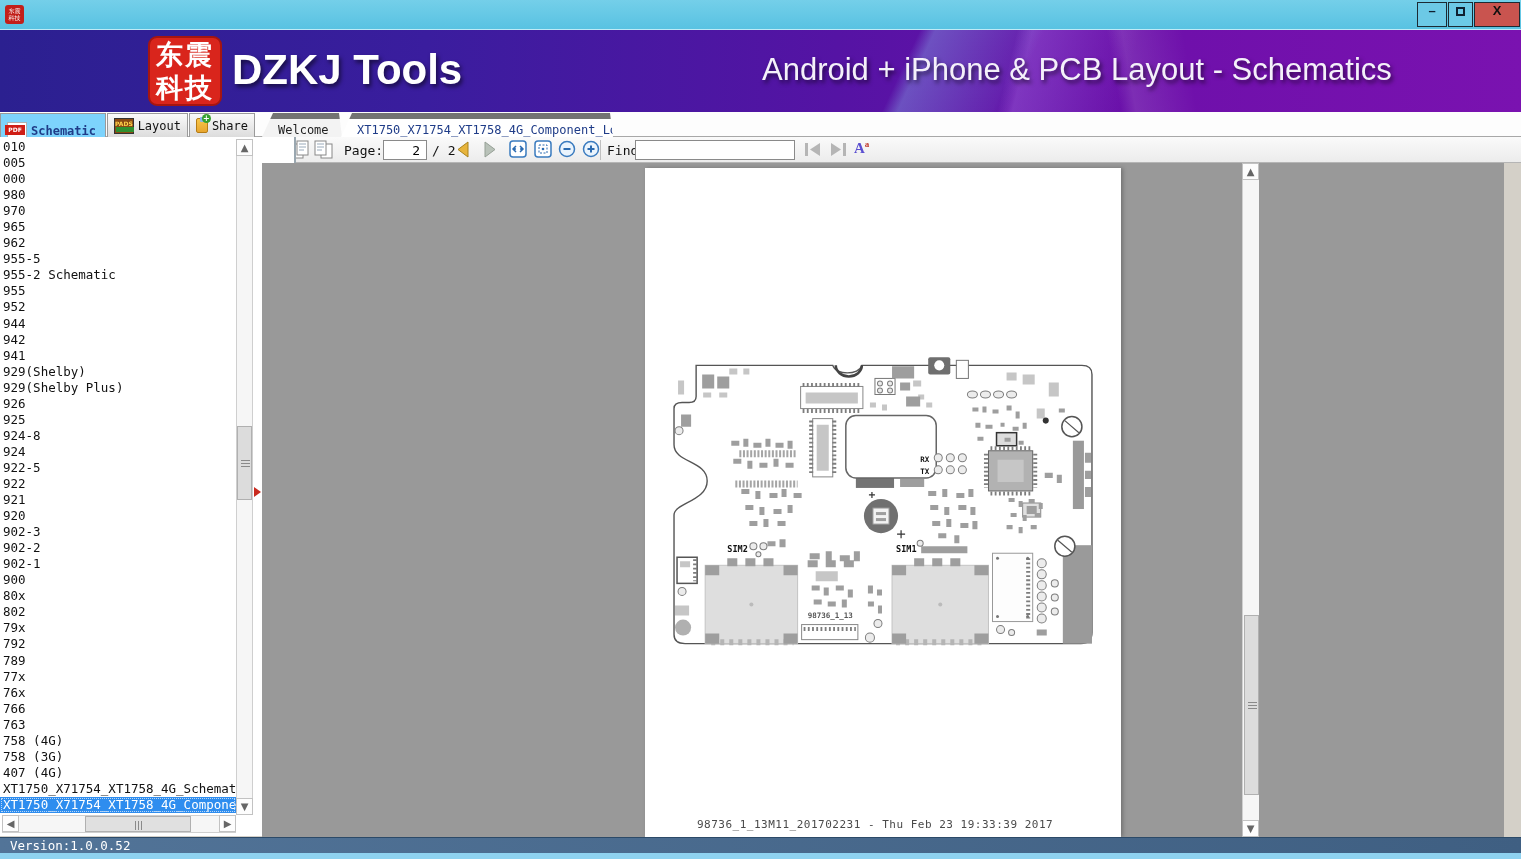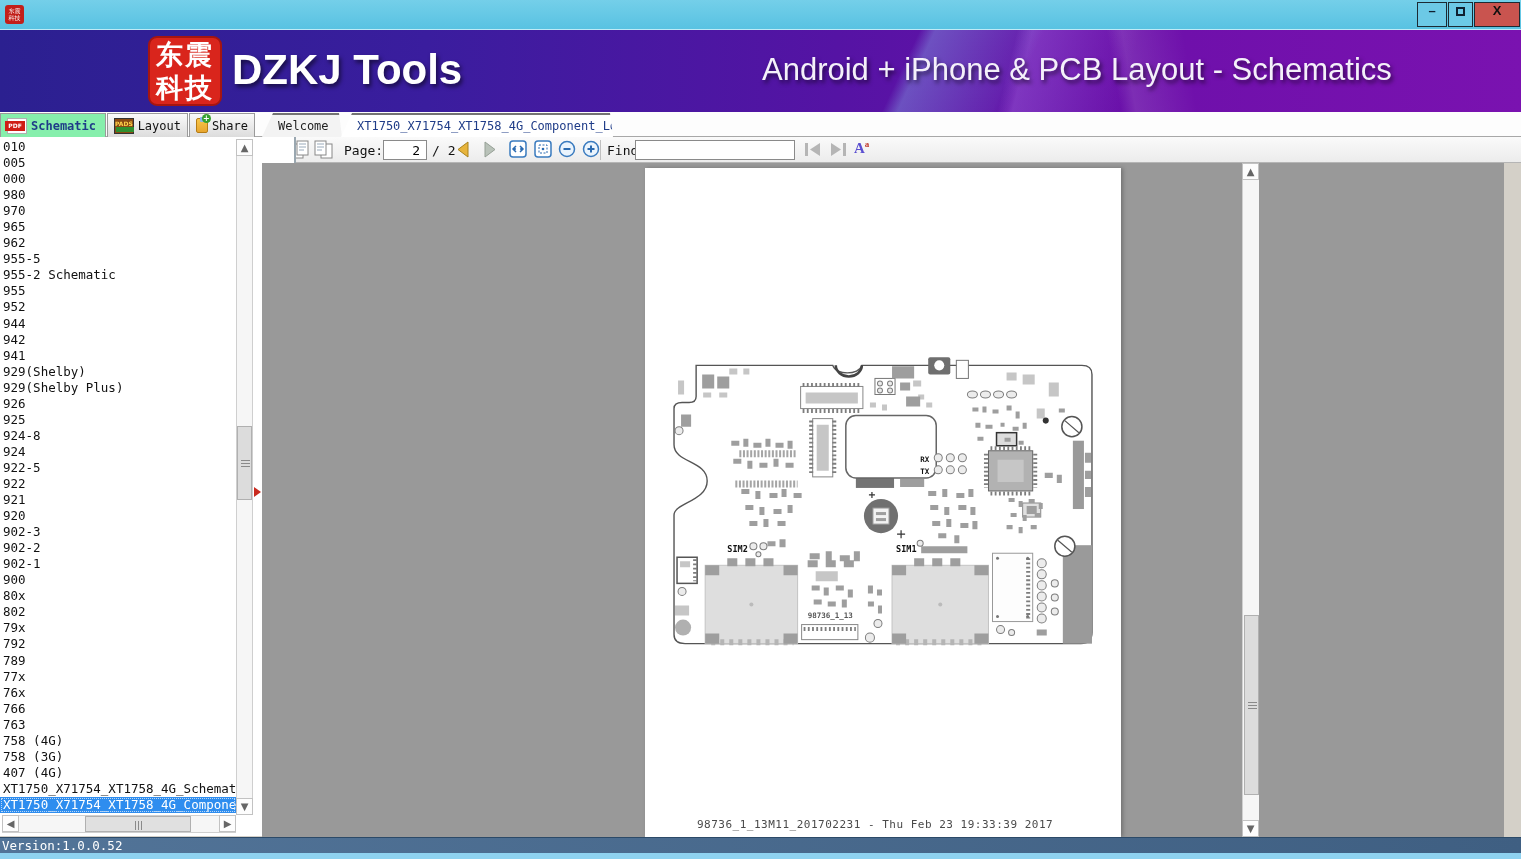--- a/index.html
+++ b/index.html
@@ -38,24 +38,24 @@
            font:bold 42px "Liberation Sans",sans-serif; text-shadow:2px 3px 4px rgba(0,0,0,.55); }
   #tagline { position:absolute; left:762px; top:22px; color:#f4f0fa;
              font:31px "Liberation Sans",sans-serif; text-shadow:2px 3px 4px rgba(0,0,0,.6); }
 
   
   #tabbar { position:absolute; left:0; top:112px; width:1521px; height:25px; background:#fdfdfd;
             border-bottom:1px solid #a8a8a8; font-size:12px; }
   .ttab { position:absolute; top:1px; height:24px; background:linear-gradient(#fafafa,#dcdcdc);
           border:1px solid #9a9a9a; border-bottom:none; display:flex; align-items:center; gap:4px;
           padding:0 6px; color:#111; }
-  .ttab.active { background:#86efac; color:#1f3c88; font-weight:bold; height:25px; }
+  .ttab.active { background:#7dd3fc; color:#1f3c88; font-weight:bold; height:25px;align-items:flex-end; }
   .dtab { position:absolute; top:1px; height:24px; background:#f3f3f3; color:#222;
           clip-path:polygon(11px 0, calc(100% - 3px) 0, 100% 100%, 0 100%);
-          display:flex; align-items:center; padding:4px 16px; border-top:2px solid #737373; }
+          display:flex; align-items:flex-start; padding:4px 16px; border-top:6px solid #737373; }
   .dtab.active { background:#fff; color:#1f3c88; }
   #tab-schematic { left:0; width:106px; }
   #tab-layout { left:107px; width:81px; }
   #tab-share { left:189px; width:66px; }
   #tab-welcome { left:262px; width:80px; }
   #tab-doc { left:341px; width:272px; padding-right:4px; }
   .pdfico { width:20px; height:16px; background:#fff; border:1px solid #b0b0b0; position:relative; }
   .pdfico i { position:absolute; left:-3px; top:2px; width:20px; height:10px; background:#cf1d15;
               color:#fff; font:bold 6px/10px "DejaVu Sans",sans-serif; text-align:center; font-style:normal;}
   .padsico { width:22px; height:16px; background:#8a4a12; border:1px solid #333; position:relative; }
@@ -115,21 +115,21 @@
   #vsb2 { position:absolute; left:1242px; top:163px; width:17px; height:674px; background:#f6f6f6;
           border-left:1px solid #cfcfcf; }
   #vsb2-thumb { position:absolute; left:1px; top:452px; width:15px; height:180px; background:#dcdcdc;
                 border:1px solid #b0b0b0; }
   .arr { font:10px/15px "DejaVu Sans",sans-serif; color:#666; }
 
   
   #statusbar { position:absolute; left:0; top:837px; width:1521px; height:16px;
                background:linear-gradient(90deg,#527498,#3f5f82); border-top:1px solid #2c4a68;
                color:#fff; font-size:12.5px; line-height:15px; }
-  #status-version { position:absolute; left:2px; }
+  #status-version { position:absolute; left:10px; }
   #status-current { position:absolute; right:2px; }
   #bottomstrip { position:absolute; left:0; top:853px; width:1521px; height:6px; background:#8ed2f0; }
 
   svg text { font-family:"DejaVu Sans Mono",monospace; }
 </style>
 </head>
 <body>
 
 <div id="titlebar">
   <div id="app-icon">东震<br>科技</div>

